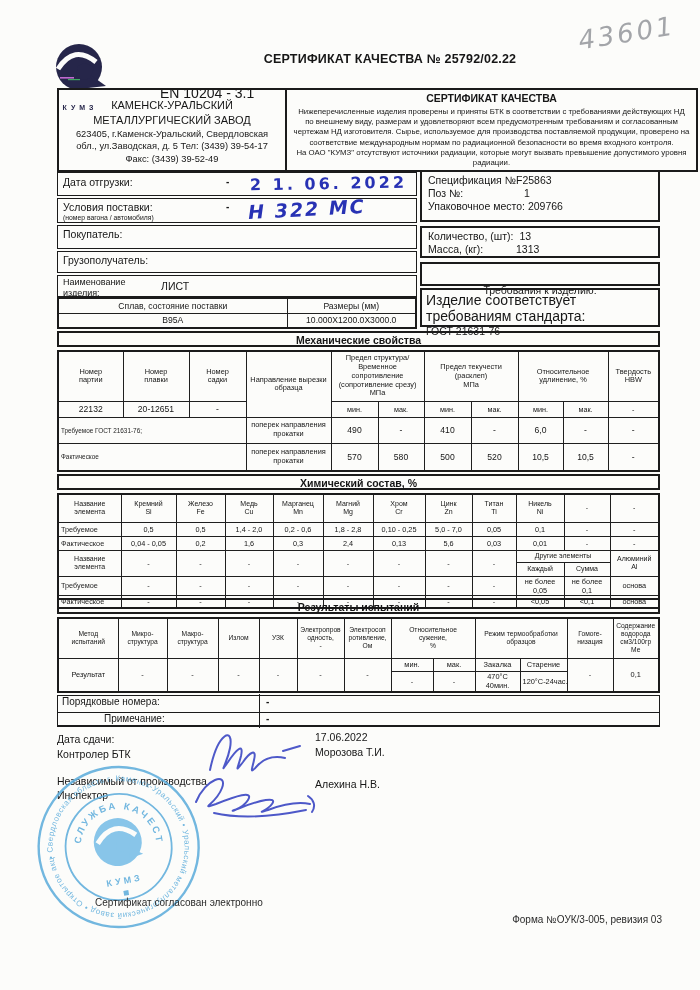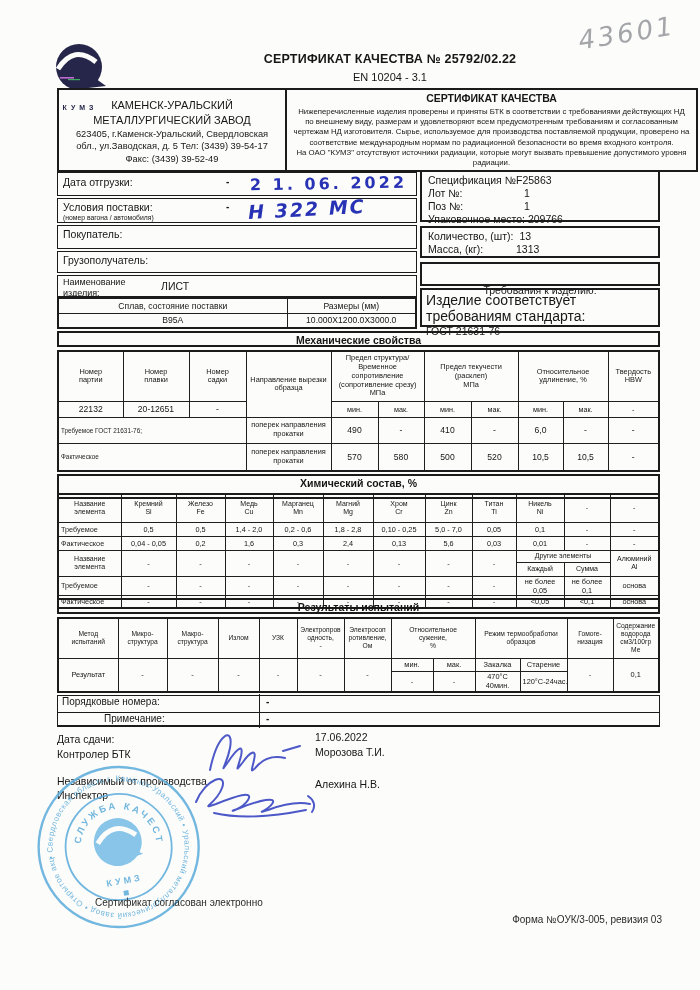--- a/index.html
+++ b/index.html
@@ -7,21 +7,21 @@
     position:relative;width:700px;height:990px;margin:0 auto;
     background:#fcfcfa;font-family:"Liberation Sans",sans-serif;color:#161616;
     overflow:hidden;box-shadow:0 0 4px rgba(0,0,0,.3);
   }
   .abs{position:absolute;}
   .pencil{
     font-size:26px;color:#94969b;font-style:italic;letter-spacing:3px;
     transform:rotate(-9deg);font-family:"DejaVu Sans",sans-serif;opacity:.85;
   }
   .doc-title{font-size:12.5px;font-weight:bold;text-align:center;letter-spacing:.2px;}
-  .doc-sub{font-size:11px;text-align:center;margin-top:3px;}
+  .doc-sub{font-size:14px;margin-top:17px;}
   .box{border:2px solid #1b1b1b;box-sizing:border-box;background:transparent;}
   .thin{border-width:1.5px;}
   .company{
     text-align:center;font-size:10.5px;line-height:1.35;padding-top:8px;
   }
   .company .l1{font-size:11px;}
   .certbox{font-size:7.8px;text-align:center;line-height:1.32;padding:2px 6px;}
   .certbox .ct{font-size:10.5px;font-weight:bold;margin-bottom:1px;}
   .lbl{font-size:10.5px;}
   .lbl-sm{font-size:6.8px;}
@@ -130,21 +130,20 @@
     </tr>
     <tr style="height:15px;">
       <td class="dcell">В95А</td>
       <td class="dcell">10.000Х1200.0Х3000.0</td>
     </tr>
   </tbody>
     </table>
 
   <div class="abs box kv" style="left:420px;top:170px;width:240px;height:52px;padding:2px 0 0 6px;">
     <div><span class="k">Спецификация №</span><span>F25863</span></div>
-    <div><span class="k">Лот №:</span><span style="margin-left:8px;">1</span></div>
     <div><span class="k">Поз №:</span><span style="margin-left:8px;">1</span></div>
     <div><span>Упаковочное место:</span> <span>209766</span></div>
   </div>
 
   <div class="abs box kv kv2" style="left:420px;top:226px;width:240px;height:32px;padding:2px 0 0 6px;">
     <div><span class="k">Количество, (шт):</span><span style="margin-left:6px;">13</span></div>
     <div><span class="k">Масса, (кг):</span><span style="margin-left:6px;">1313</span></div>
   </div>
 
   <div class="abs box" style="left:420px;top:262px;width:240px;height:24px;">
@@ -226,21 +225,21 @@
       <td class="dcell">580</td>
       <td class="dcell">500</td>
       <td class="dcell">520</td>
       <td class="dcell">10,5</td>
       <td class="dcell">10,5</td>
       <td class="dcell">-</td>
     </tr>
   </tbody>
     </table>
 
-  <div class="abs sec-title" style="left:57px;top:474px;width:603px;height:25px;">Химический состав, %</div>
+  <div class="abs sec-title" style="left:57px;top:474px;width:603px;height:16px;">Химический состав, %</div>
 
   <table class="abs t-outer chem" style="left:57px;top:493px;width:603px;">
     <colgroup>
       <col style="width:63px">
         <col style="width:55px">
         <col style="width:49px">
         <col style="width:48px">
       <col style="width:50px">
         <col style="width:50px">
         <col style="width:52px">

